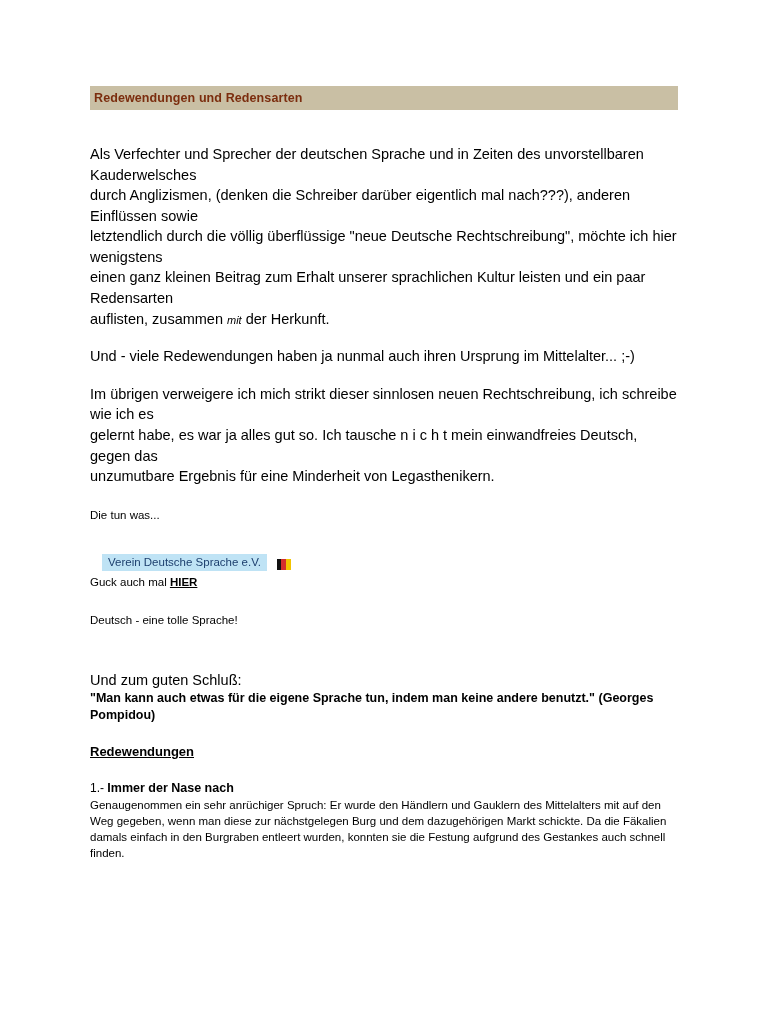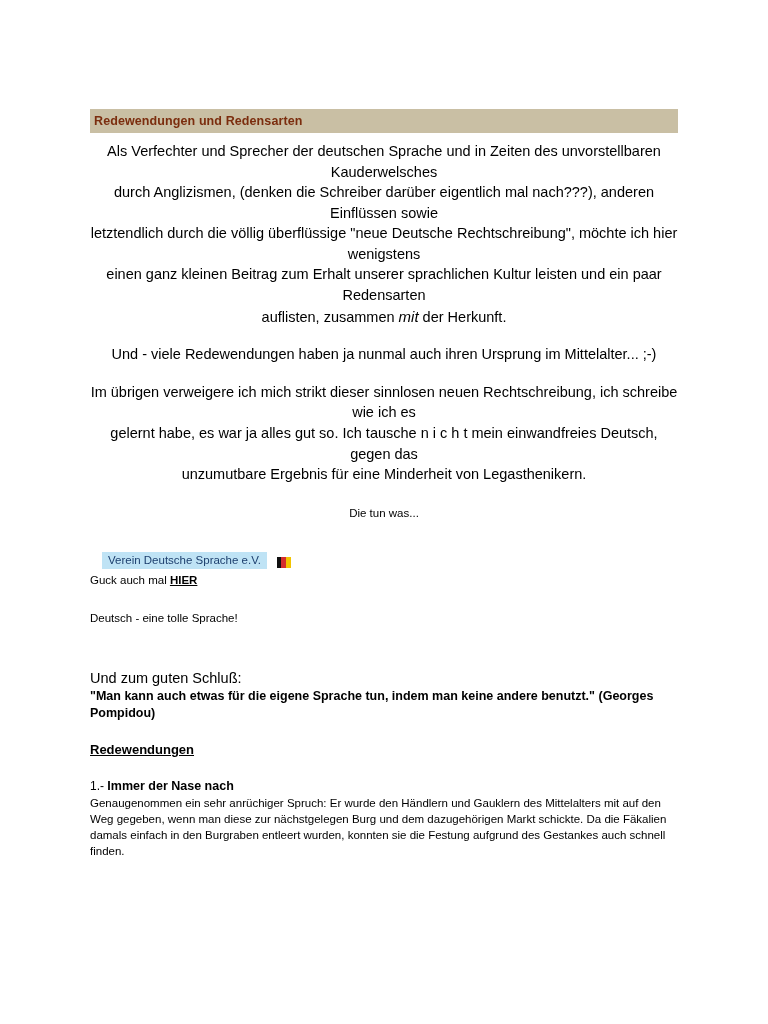--- a/index.html
+++ b/index.html
@@ -12,49 +12,48 @@
     height: 1024px;
     font-family: "Liberation Sans", sans-serif;
     color: #000000;
     overflow: hidden;
   }
   .page {
     position: relative;
     width: 768px;
     height: 764px;
     box-sizing: border-box;
-    padding: 109px 90px 0 90px;
+    padding: 86px 90px 0 90px;
   }
   .title-bar {
     background: #c9bfa4;
     color: #7b2d0e;
     font-weight: bold;
     font-size: 12.5px;
     padding: 5px 6px 5px 4px;
     margin: 0 0 0 0;
     width: 588px;
     box-sizing: border-box;
     letter-spacing: 0.1px;
   }
   .body-text {
     font-size: 14.5px;
     line-height: 1.42;
     color: #000;
-    margin-top: 8px;
-    text-align: center;
+    margin-top: 34px;
   }
   .body-text p {
     margin: 0 0 17px 0;
   }
   .body-text p.tight {
     margin-bottom: 0;
   }
   .italic-sm {
     font-style: italic;
-    font-size: 15px;
+    font-size: 11px;
   }
   .bold-num {
     font-weight: bold;
     font-size: 13px;
   }
   .small-note {
     font-size: 11.5px;
     margin-top: 20px;
   }
   .link-block {

